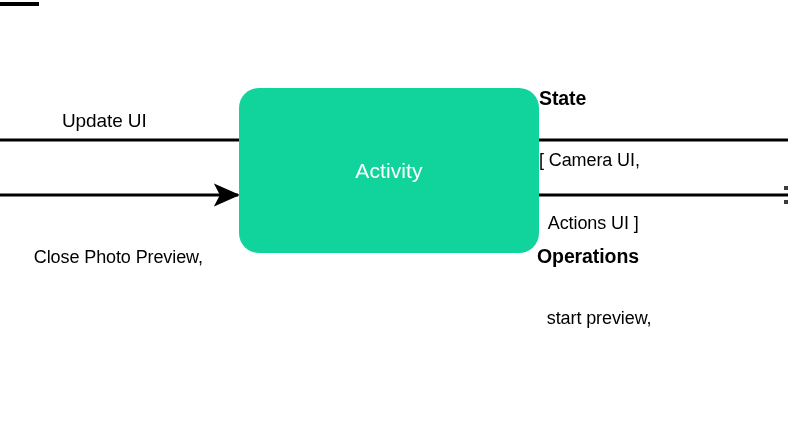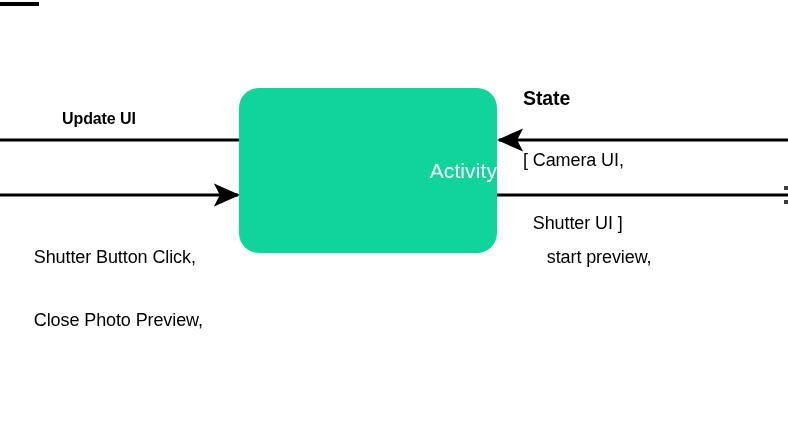--- a/index.html
+++ b/index.html
@@ -35,26 +35,26 @@
     top: 0;
     width: 788px;
     height: 444px;
   }
 
   
   .node {
     position: absolute;
     left: 239px;
     top: 88px;
-    width: 258px;
+    width: 300px;
     height: 165px;
     border-radius: 20px;
     display: flex;
     align-items: center;
-    justify-content: flex-end;
+    justify-content: center;
   }
   .node-label {
     color: #ffffff;
     font-size: 21px;
     font-weight: 400;
     letter-spacing: 0.1px;
   }
 
   
   .blk {
@@ -68,27 +68,27 @@
     letter-spacing: -0.1px;
   }
   .blk .ln {
     font-size: 18px;
     font-weight: 400;
     line-height: 27px;
     letter-spacing: -0.1px;
   }
   .edge-label {
     position: absolute;
-    font-size: 16px;
-    font-weight: bold;
+    font-size: 19px;
+    font-weight: normal;
     letter-spacing: -0.1px;
     white-space: pre;
   }
 
-  #blk-state   { left: 523px; top: 50px; }
+  #blk-state   { left: 539px; top: 50px; }
   #blk-actions { left: 24px;  top: 208px; }
   #blk-camops  { left: 537px; top: 208px; }
   #lbl-update  { left: 62px;  top: 110px; }
 </style>
 </head>
 <body>
 
 <div id="canvas">
 
   <div class="crop-bar"></div>
@@ -117,31 +117,31 @@
 
   <div class="node" style="background:#10D49C;">
     <span class="node-label">Activity</span>
   </div>
 
   <div class="edge-label" id="lbl-update">Update UI</div>
 
   <div class="blk" id="blk-state">
     <div class="hd">State</div>
     <div class="ln">[ Camera UI,</div>
-    <div class="ln">  Shutter UI ]</div>
+    <div class="ln">  Actions UI ]</div>
   </div>
 
   <div class="blk" id="blk-actions">
-    <div class="ln">  Shutter Button Click,</div>
     <div class="ln">  Close Photo Preview,</div>
     
     
   </div>
 
   <div class="blk" id="blk-camops">
+    <div class="hd">Operations</div>
     <div class="ln">  start preview,</div>
     
     
     
     
   </div>
 
 </div>
 
 </body></html>

